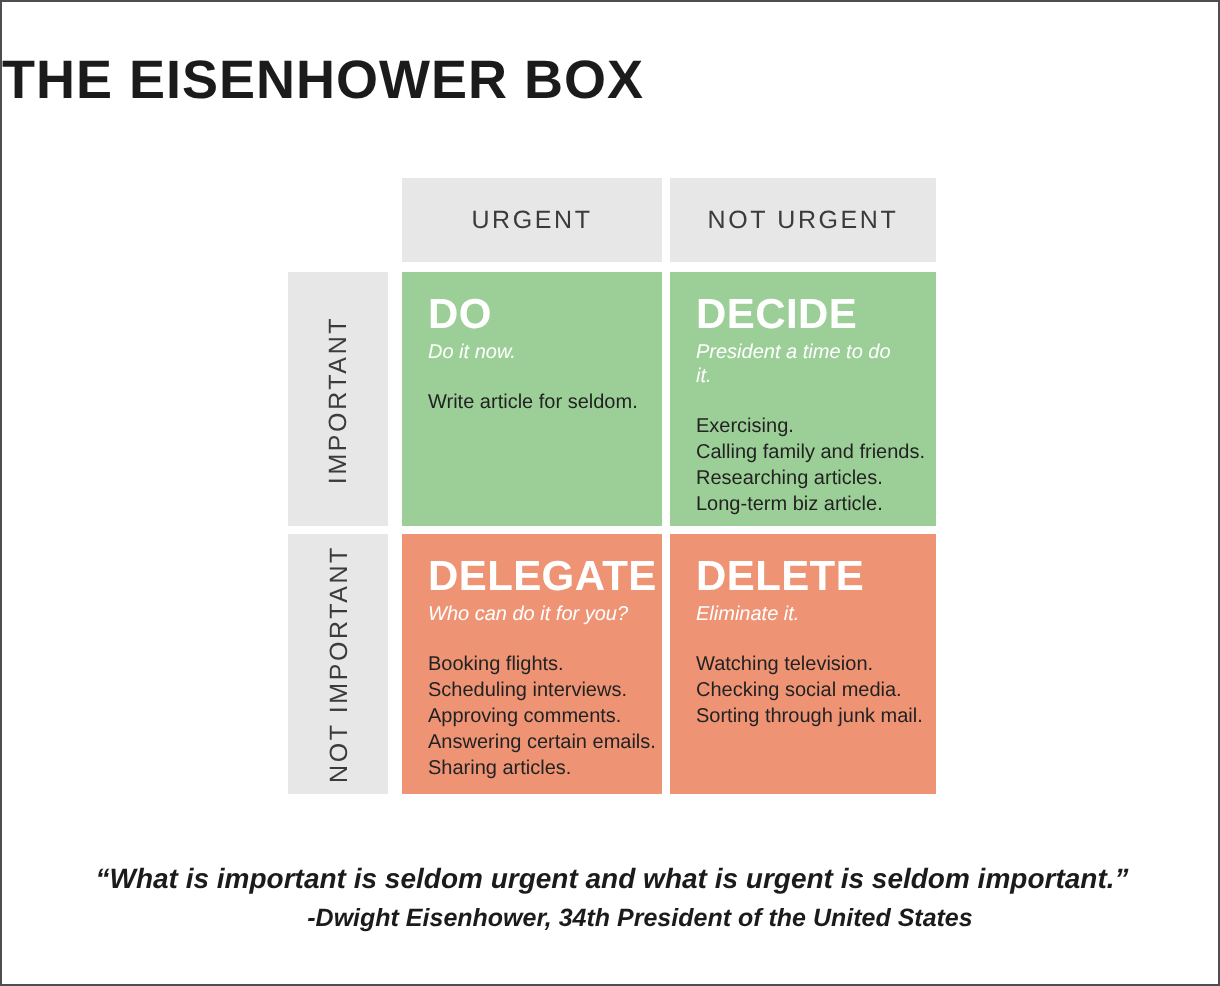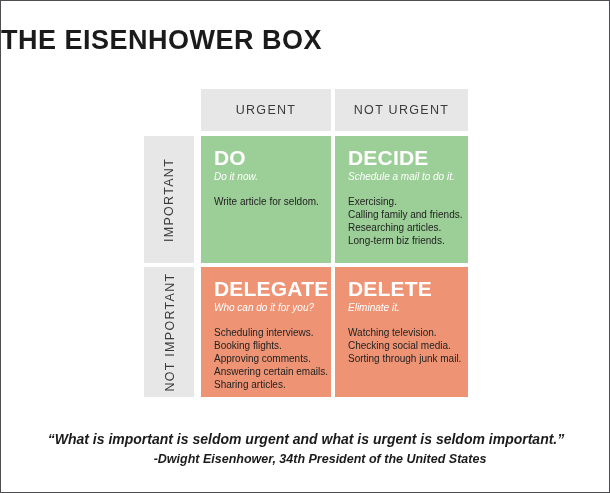--- a/index.html
+++ b/index.html
@@ -169,35 +169,35 @@
     <div class="quad q-do">
       <div class="quad-title">DO</div>
       <div class="quad-sub">Do it now.</div>
       <ul class="quad-list">
         <li>Write article for seldom.</li>
       </ul>
     </div>
 
     <div class="quad q-decide">
       <div class="quad-title">DECIDE</div>
-      <div class="quad-sub">Schedule a mail to do it.</div>
+      <div class="quad-sub">President a time to do it.</div>
       <ul class="quad-list">
         <li>Exercising.</li>
         <li>Calling family and friends.</li>
         <li>Researching articles.</li>
-        <li>Long-term biz friends.</li>
+        <li>Long-term biz article.</li>
       </ul>
     </div>
 
     <div class="quad q-delegate">
       <div class="quad-title">DELEGATE</div>
       <div class="quad-sub">Who can do it for you?</div>
       <ul class="quad-list">
+        <li>Booking flights.</li>
         <li>Scheduling interviews.</li>
-        <li>Booking flights.</li>
         <li>Approving comments.</li>
         <li>Answering certain emails.</li>
         <li>Sharing articles.</li>
       </ul>
     </div>
 
     <div class="quad q-delete">
       <div class="quad-title">DELETE</div>
       <div class="quad-sub">Eliminate it.</div>
       <ul class="quad-list">

